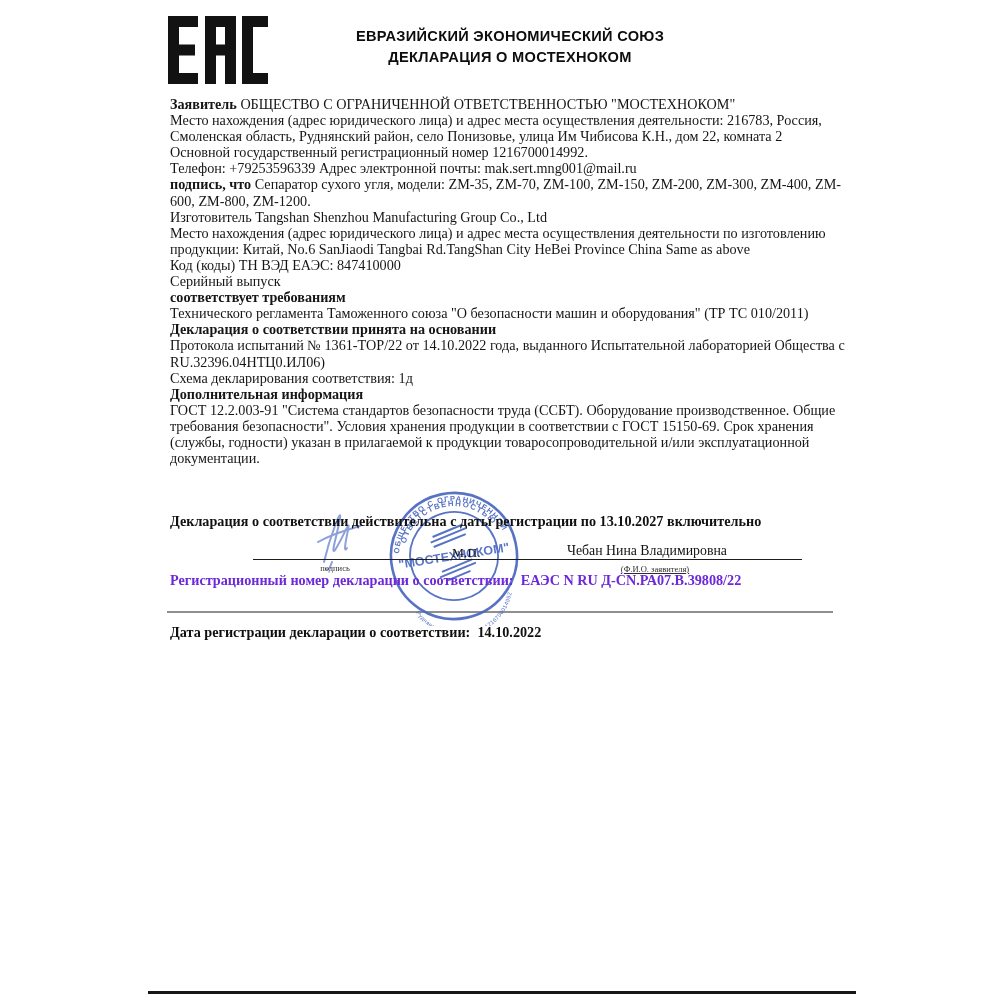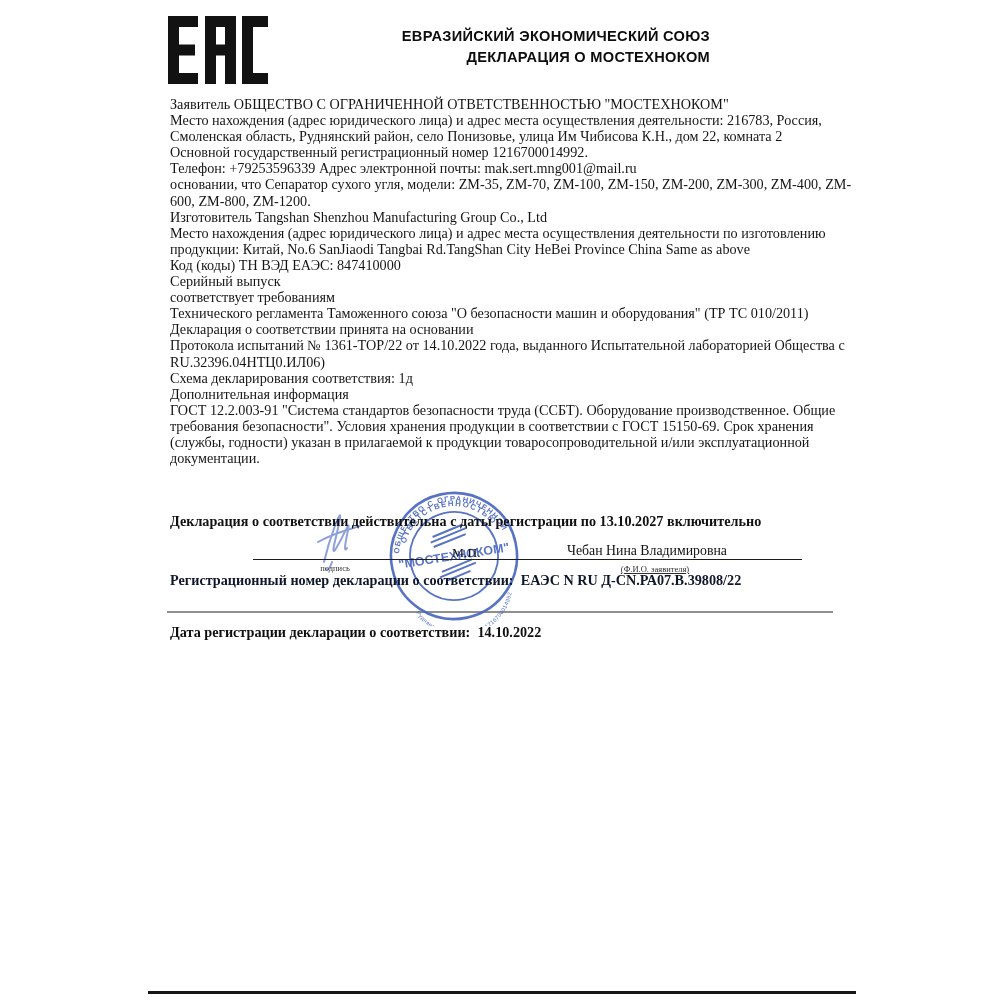--- a/index.html
+++ b/index.html
@@ -2,39 +2,39 @@
 <html><head>
 <meta charset="utf-8">
 <style>
   html,body{margin:0;padding:0;}
   body{width:1000px;height:1000px;background:#ffffff;position:relative;overflow:hidden;
        font-family:"Liberation Serif", serif;color:#111;}
   .abs{position:absolute;}
 
   
   .eac-logo{left:168px;top:16px;width:100px;height:68px;}
-  .title-block{left:310px;top:26px;width:400px;text-align:right;z-index:3;}
+  .title-block{left:310px;top:26px;width:400px;text-align:center;z-index:3;}
   .title-line{font-family:"Liberation Sans", sans-serif;font-weight:bold;font-size:14.6px;
               letter-spacing:.3px;line-height:21px;color:#0d0d0d;}
 
   
   .doc-body{left:170px;top:96px;width:672px;z-index:3;}
   .doc-line{font-size:14.2px;line-height:16.1px;white-space:pre;color:#151515;}
-  .doc-line .b{font-weight:normal;text-align:center;}
+  .doc-line .b{font-weight:bold;text-align:center;}
 
   .validity-line{left:170px;top:513px;font-size:14.2px;font-weight:bold;white-space:pre;z-index:3;color:#111;}
 
   
   .mp-label{left:452px;top:545px;font-size:13.5px;z-index:3;}
   .fio-name{left:567px;top:543px;font-size:13.8px;z-index:3;}
   .sig-line{left:253px;top:559px;width:549px;border-top:1.6px solid #1c1c1c;z-index:3;}
   .sig-caption{left:300px;top:563px;width:70px;text-align:center;font-size:8.5px;color:#2e2e2e;z-index:3;}
   .fio-caption{left:575px;top:564px;width:160px;text-align:center;font-size:8.5px;color:#2e2e2e;z-index:3;text-decoration:underline;}
 
-  .reg-line{left:170px;top:572px;font-size:14.2px;font-weight:bold;white-space:pre;z-index:3;color:#0f172a;}
+  .reg-line{left:170px;top:572px;font-size:14.2px;font-weight:bold;white-space:pre;z-index:3;color:#6d28d9;}
   .date-line{left:170px;top:589px;font-size:14.2px;font-weight:bold;white-space:pre;z-index:3;color:#0f0f0f;margin-top:35px;}
 
   .gray-divider{left:167px;top:611px;width:666px;height:2px;background:#8f8f8f;z-index:0;}
   .bottom-rule{left:148px;top:991px;width:708px;height:3px;background:#161616;}
 
   
   .stamp{left:384px;top:486px;width:140px;height:140px;z-index:1;opacity:.92;}
   .stamp text{font-family:"Liberation Sans", sans-serif;fill:#4a67c0;}
   .signature-svg{left:288px;top:498px;width:112px;height:76px;z-index:2;}
 </style>
@@ -61,21 +61,21 @@
   <div class="title-line">ЕВРАЗИЙСКИЙ ЭКОНОМИЧЕСКИЙ СОЮЗ</div>
   <div class="title-line">ДЕКЛАРАЦИЯ О МОСТЕХНОКОМ</div>
 </div>
 
 <div class="abs doc-body">
     <div class="doc-line"><span class="b">Заявитель </span><span>ОБЩЕСТВО С ОГРАНИЧЕННОЙ ОТВЕТСТВЕННОСТЬЮ "МОСТЕХНОКОМ"</span></div>
     <div class="doc-line"><span>Место нахождения (адрес юридического лица) и адрес места осуществления деятельности: 216783, Россия,</span></div>
     <div class="doc-line"><span>Смоленская область, Руднянский район, село Понизовье, улица Им Чибисова К.Н., дом 22, комната 2</span></div>
     <div class="doc-line"><span>Основной государственный регистрационный номер 1216700014992.</span></div>
     <div class="doc-line"><span>Телефон: +79253596339 Адрес электронной почты: mak.sert.mng001@mail.ru</span></div>
-    <div class="doc-line"><span class="b">основании, что </span><span>Сепаратор сухого угля, модели: ZM-35, ZM-70, ZM-100, ZM-150, ZM-200, ZM-300, ZM-400, ZM-</span></div>
+    <div class="doc-line"><span class="b">подпись, что </span><span>Сепаратор сухого угля, модели: ZM-35, ZM-70, ZM-100, ZM-150, ZM-200, ZM-300, ZM-400, ZM-</span></div>
     <div class="doc-line"><span>600, ZM-800, ZM-1200.</span></div>
     <div class="doc-line"><span>Изготовитель Tangshan Shenzhou Manufacturing Group Co., Ltd</span></div>
     <div class="doc-line"><span>Место нахождения (адрес юридического лица) и адрес места осуществления деятельности по изготовлению</span></div>
     <div class="doc-line"><span>продукции: Китай, No.6 SanJiaodi Tangbai Rd.TangShan City HeBei Province China Same as above</span></div>
     <div class="doc-line"><span>Код (коды) ТН ВЭД ЕАЭС: 847410000</span></div>
     <div class="doc-line"><span>Серийный выпуск</span></div>
     <div class="doc-line"><span class="b">соответствует требованиям</span></div>
     <div class="doc-line"><span>Технического регламента Таможенного союза "О безопасности машин и оборудования" (ТР ТС 010/2011)</span></div>
     <div class="doc-line"><span class="b">Декларация о соответствии принята на основании</span></div>
     <div class="doc-line"><span>Протокола испытаний № 1361-ТОР/22 от 14.10.2022 года, выданного Испытательной лабораторией Общества с</span></div>

